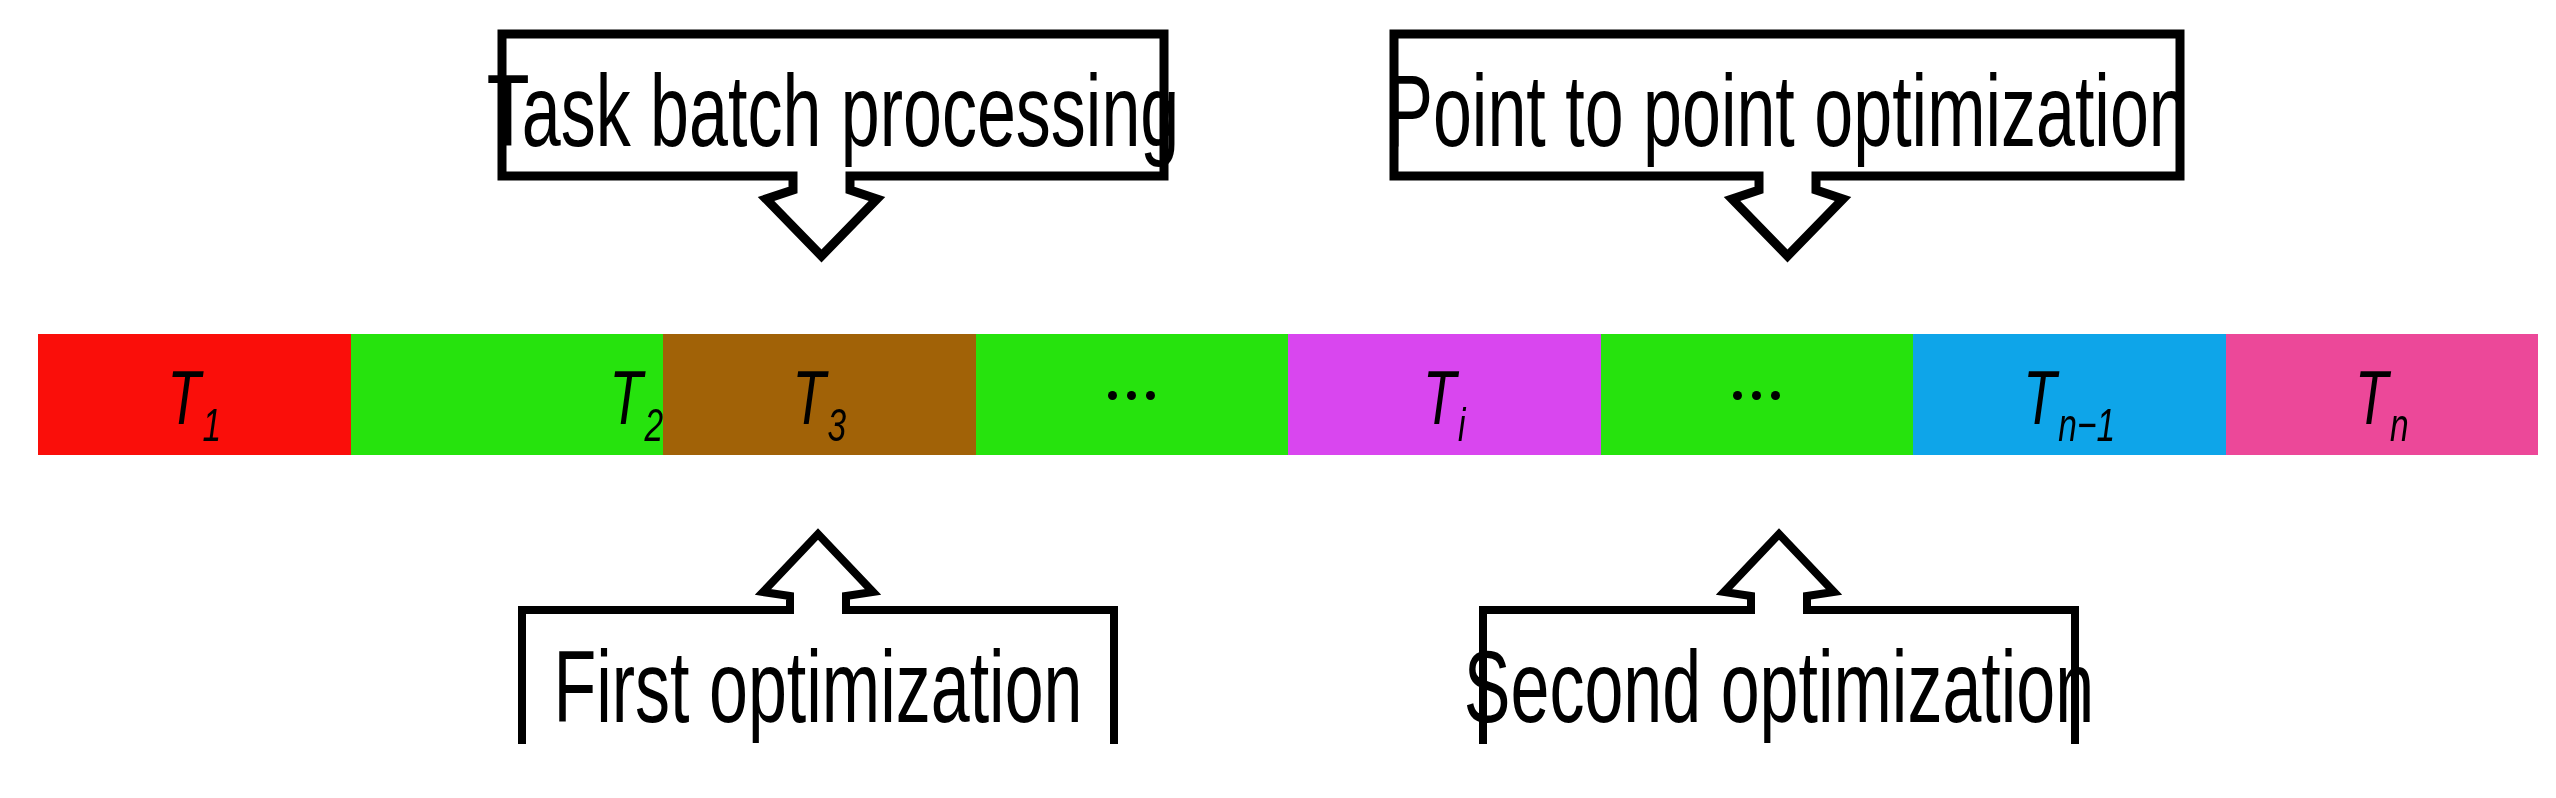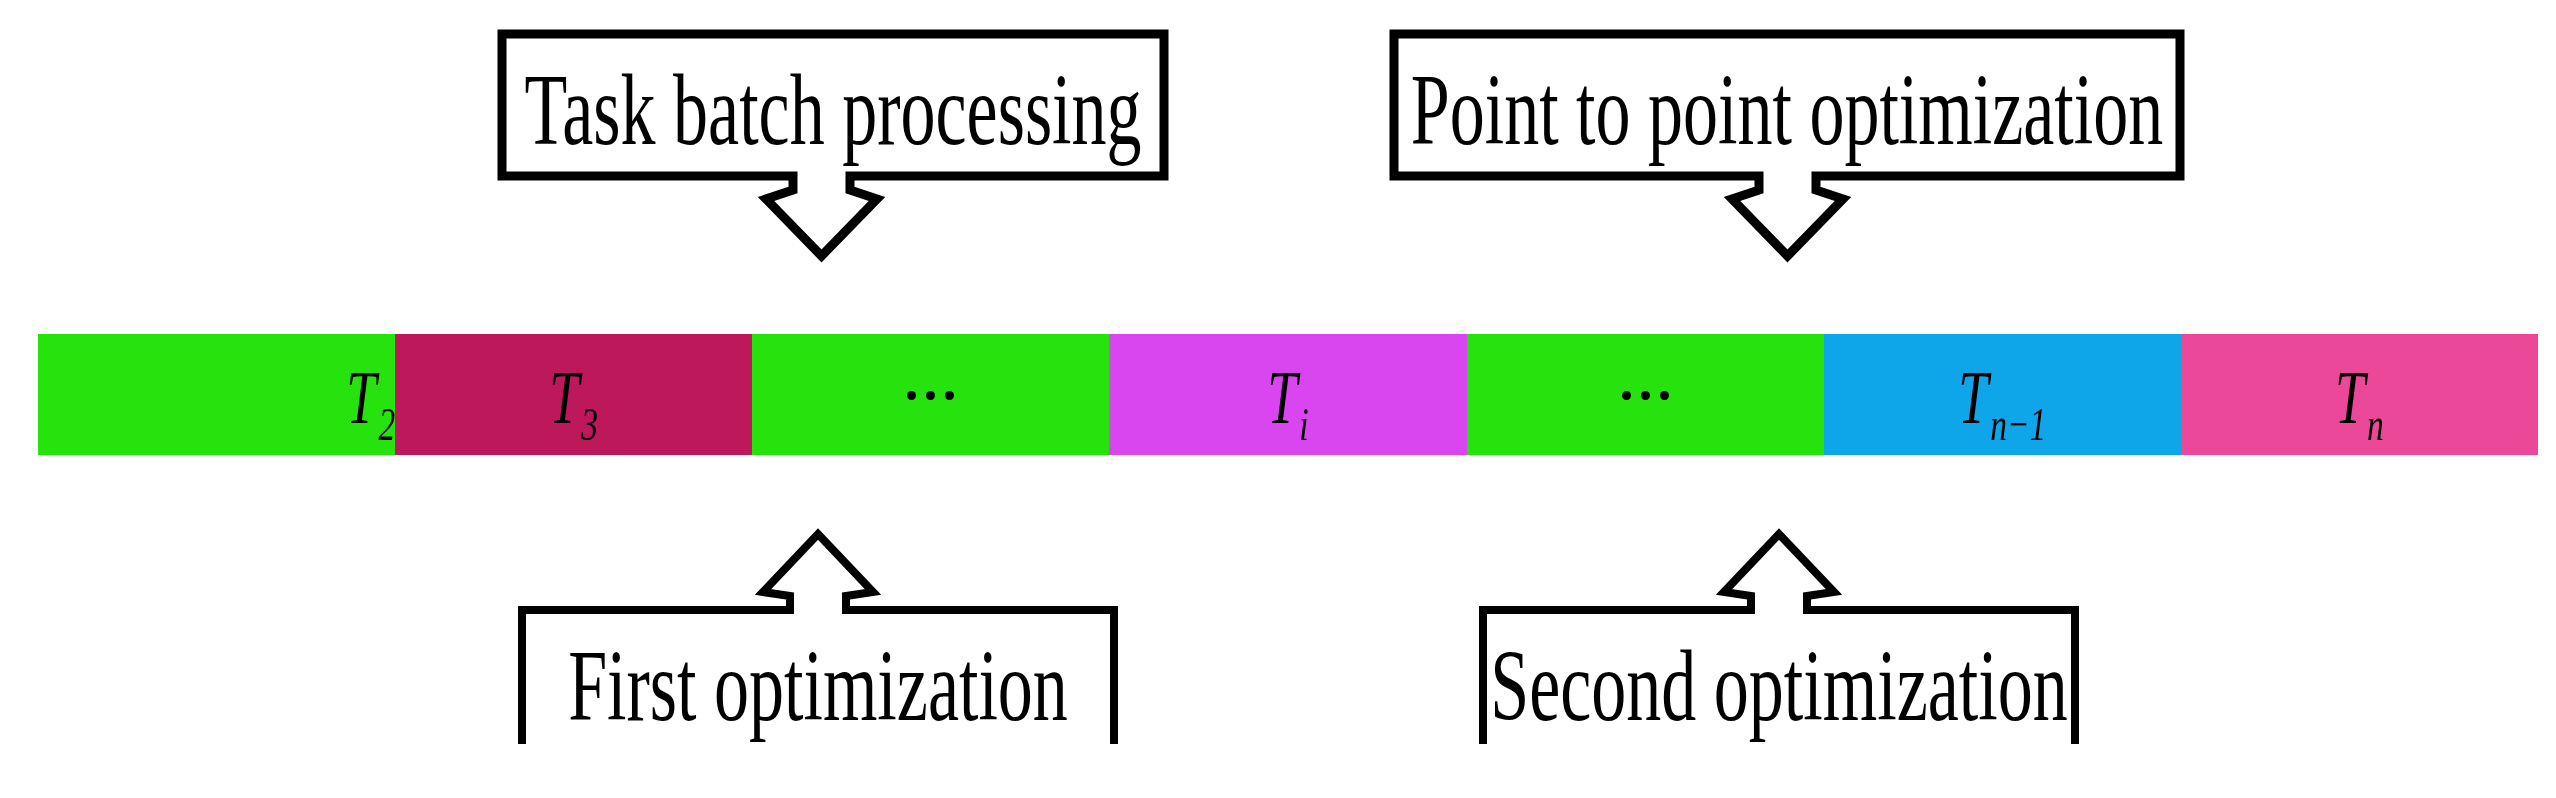--- a/index.html
+++ b/index.html
@@ -1,20 +1,20 @@
 <!DOCTYPE html>
 <html><head>
 <meta charset="utf-8">
 <style>
   html,body{margin:0;padding:0;background:#ffffff;}
   .canvas{
     position:relative;
     width:2556px;height:744px;
     background:#ffffff;
-    font-family:Liberation Serif, serif;
+    font-family:Liberation Sans, sans-serif;
     overflow:hidden;
   }
   svg.shapes{position:absolute;left:0;top:0;width:2556px;height:798px;}
   .box-label{
     position:absolute;
     display:flex;align-items:center;justify-content:center;
     font-size:70px;color:#000;
     white-space:nowrap;
     transform:scaleY(1.45);
     transform-origin:50% 50%;
@@ -66,24 +66,27 @@
 
   <div class="box-label" id="label-task-batch">Task batch processing</div>
 
   <div class="box-label" id="label-point-to-point">Point to point optimization</div>
 
   <div class="box-label" id="label-first-opt">First optimization</div>
 
   <div class="box-label" id="label-second-opt">Second optimization</div>
 
   <div class="task-bar">
+      <div class="segment" style="background: rgb(250, 14, 10);">
+      <div class="seg-label"><span class="t">T</span><sub>1</sub></div>
+    </div>
       <div class="segment" style="background: rgb(38, 227, 13); justify-content: flex-end;">
       <div class="seg-label"><span class="t">T</span><sub>2</sub></div>
     </div>
-      <div class="segment" style="background: #be185d;">
+      <div class="segment" style="background: #a16207;">
       <div class="seg-label"><span class="t">T</span><sub>3</sub></div>
     </div>
       <div class="segment" style="background: rgb(38, 227, 13);">
       <div class="seg-label dots">
           <span class="dot"></span>
           <span class="dot"></span>
           <span class="dot"></span>
         </div>
     </div>
       <div class="segment" style="background: #d946ef;">

